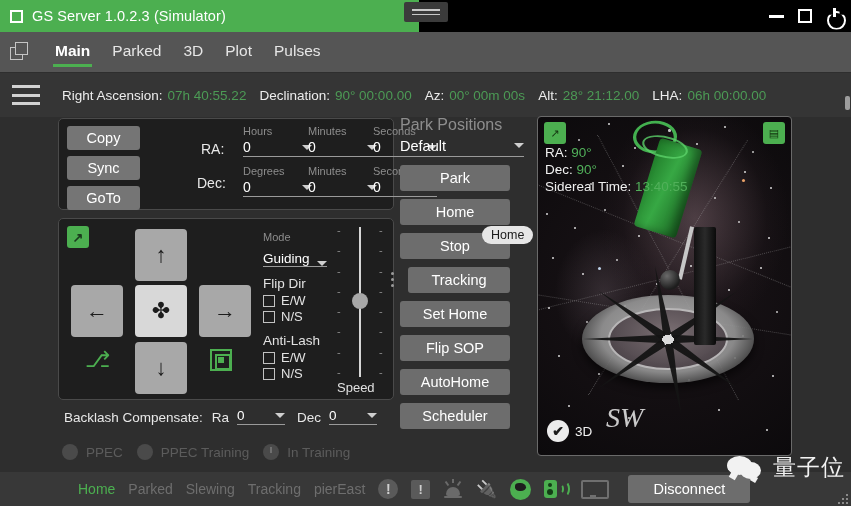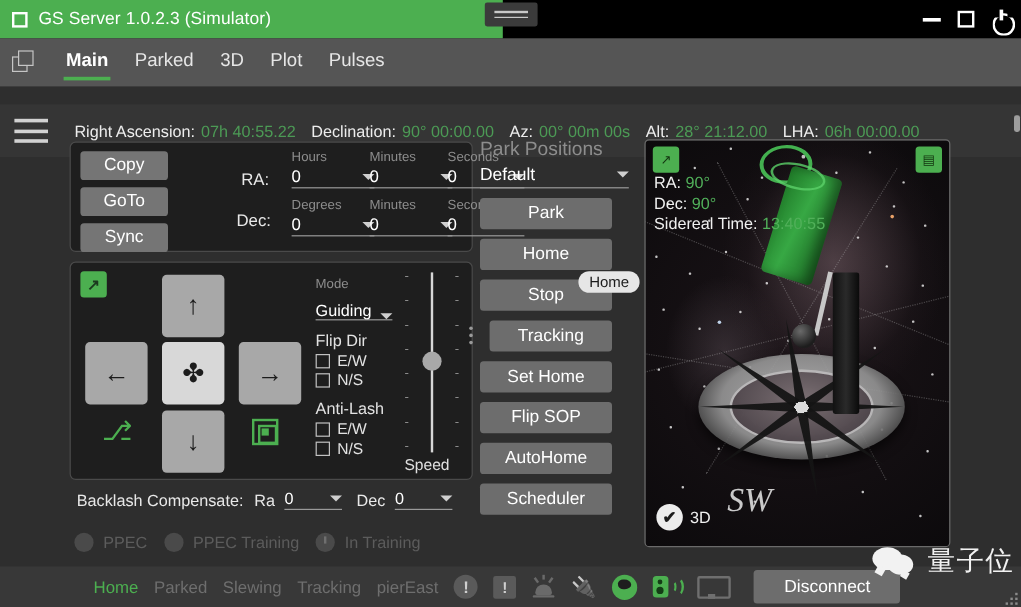--- a/index.html
+++ b/index.html
@@ -90,21 +90,21 @@
     padding: 6px 11px 9px 11px; cursor: pointer; white-space: nowrap;
   }
   .menu-item.active { color: #ffffff; font-weight: bold; }
   .menu-item.active::after {
     content: ""; position: absolute;
     left: 9px; right: 9px; bottom: 2px; height: 3px; background: #4caf50;
   }
 
   
   .coordbar {
-    position: absolute; left: 0; top: 87px;
+    position: absolute; left: 0; top: 73px;
     width: 851px; height: 44px;
     background: #353535;
     display: flex; align-items: center;
   }
   .hamburger {
     margin-left: 12px; margin-right: 22px;
     width: 28px; height: 20px;
     display: flex; flex-direction: column; justify-content: space-between;
     cursor: pointer;
   }
@@ -562,22 +562,22 @@
       <span class="coord-label">LHA:</span>
       <span class="coord-value">06h 00:00.00</span>
     </span>
   </div>
 
   <div class="body-area">
 
     <div class="panel panel-coords">
       <div class="btn-stack">
         <button class="btn-gray">Copy</button>
+        <button class="btn-gray">Sync</button>
         <button class="btn-gray">GoTo</button>
-        <button class="btn-gray">Sync</button>
       </div>
 
       <span class="rowlabel ra-label">RA:</span>
       <span class="rowlabel dec-label">Dec:</span>
 
       <div class="spin" style="left:184px; top:6px;">
         <span class="cap">Hours</span>
         <div class="field">
           <span class="val">0</span>
           <span class="caret"></span>

